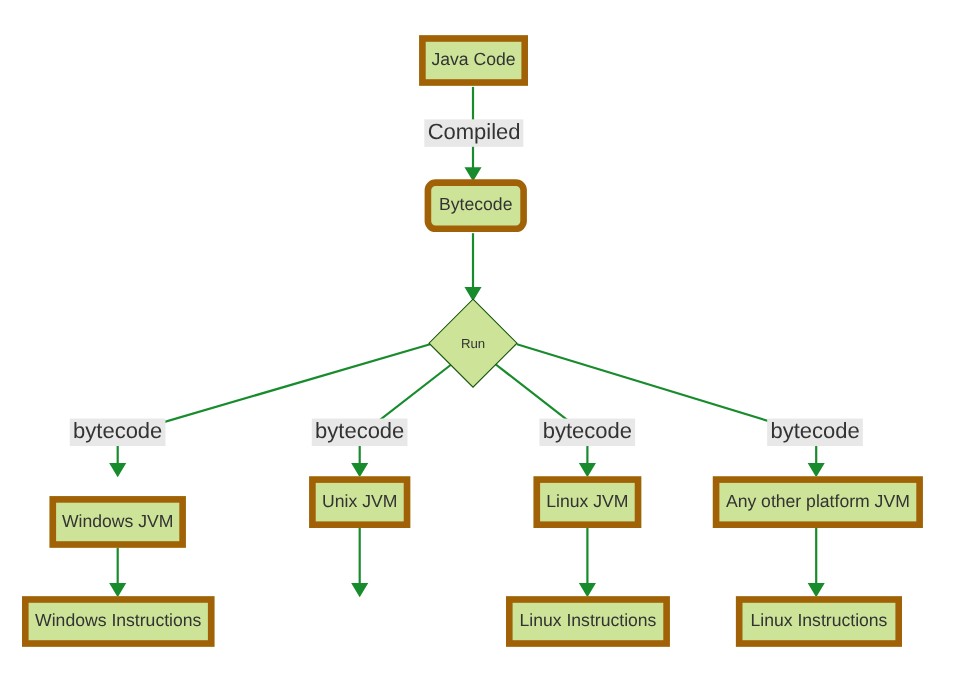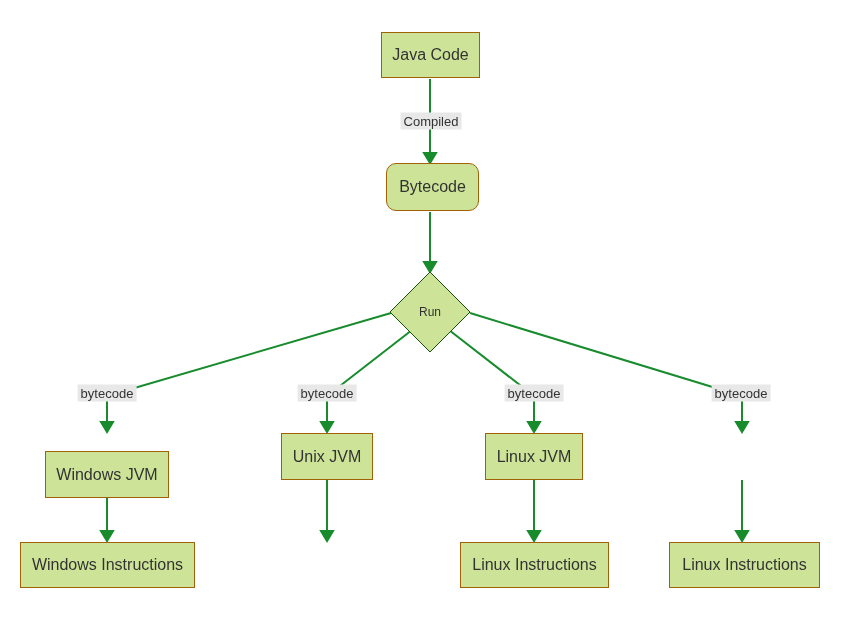--- a/index.html
+++ b/index.html
@@ -9,36 +9,36 @@
     height: 628px;
     background: #ffffff;
     font-family: "Liberation Sans", "DejaVu Sans", sans-serif;
     color: #333333;
     overflow: hidden;
   }
   svg.edges { position: absolute; left: 0; top: 0; }
   .node {
     position: absolute;
     background: #cde498;
-    border: 1px solid #a16207;
+    border: 6px solid #a16207;
     display: flex;
     align-items: center;
     justify-content: center;
     font-size: 16px;
     color: #333333;
     box-sizing: border-box;
     white-space: nowrap;
   }
   .node.rounded { border-radius: 10px; }
   .edge-label {
     position: absolute;
     transform: translate(-50%, -50%);
     background: #e8e8e8;
     color: #333333;
-    font-size: 13px;
+    font-size: 20px;
     padding: 1px 3px;
     white-space: nowrap;
   }
   .diamond-label {
     position: absolute;
     transform: translate(-50%, -50%);
     font-size: 12px;
     color: #333333;
     white-space: nowrap;
   }
@@ -123,20 +123,23 @@
   </div>
 
   <div class="node" style="left:485px; top:433px; width:98px; height:47px;">
     <span>Linux JVM</span>
   </div>
 
   <div class="node" style="left:281px; top:433px; width:92px; height:47px;">
     <span>Unix JVM</span>
   </div>
 
+  <div class="node" style="left:648px; top:433px; width:191px; height:47px;">
+    <span>Any other platform JVM</span>
+  </div>
 
   <div class="node" style="left:20px; top:542px; width:175px; height:46px;">
     <span>Windows Instructions</span>
   </div>
 
 
   <div class="node" style="left:460px; top:542px; width:149px; height:46px;">
     <span>Linux Instructions</span>
   </div>
 

